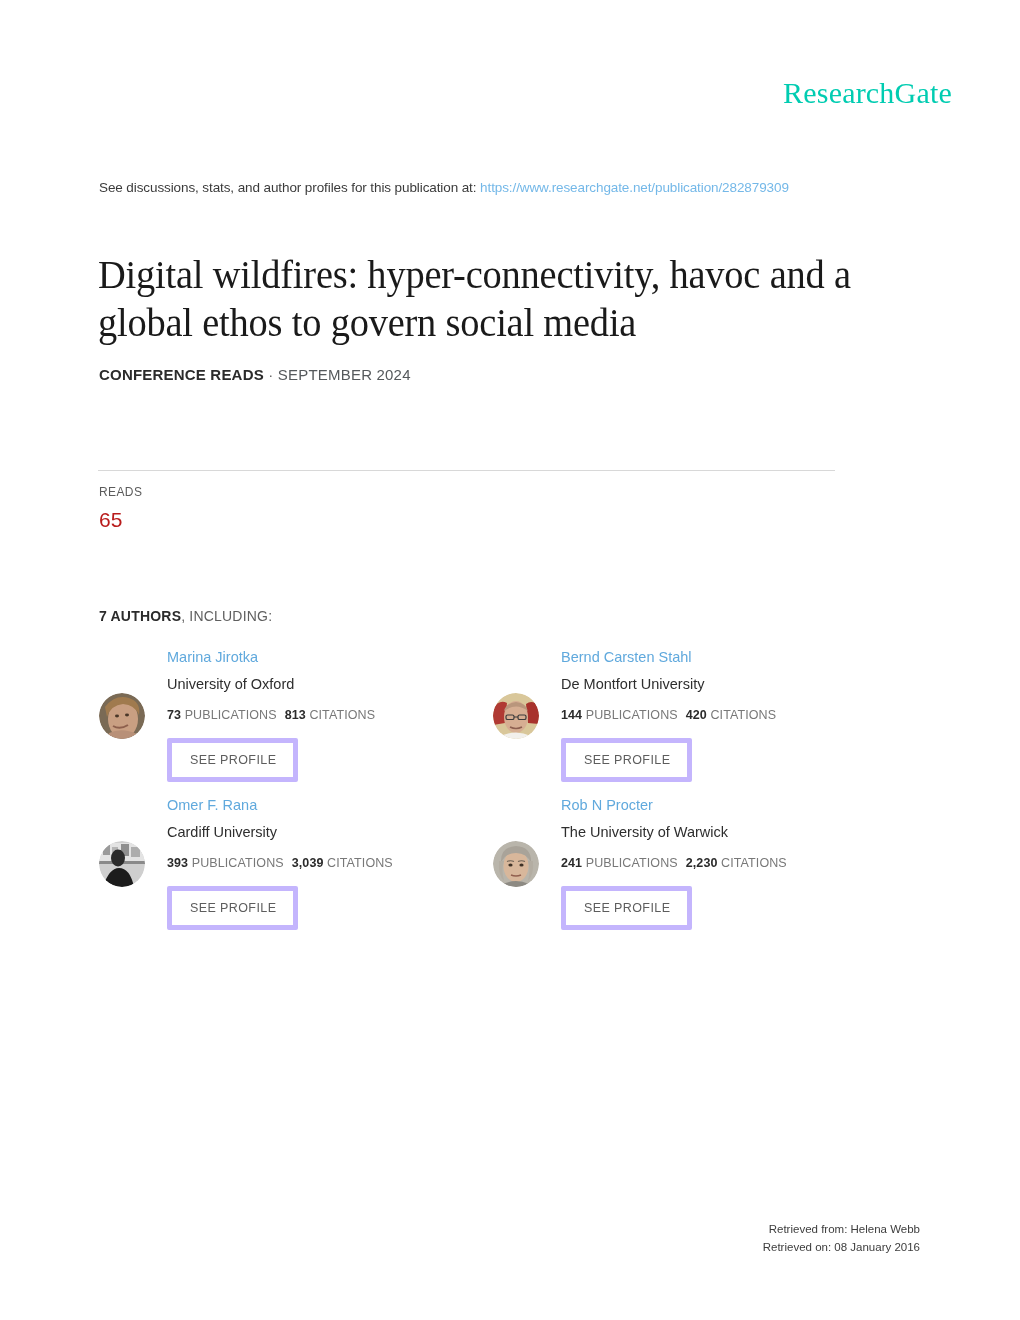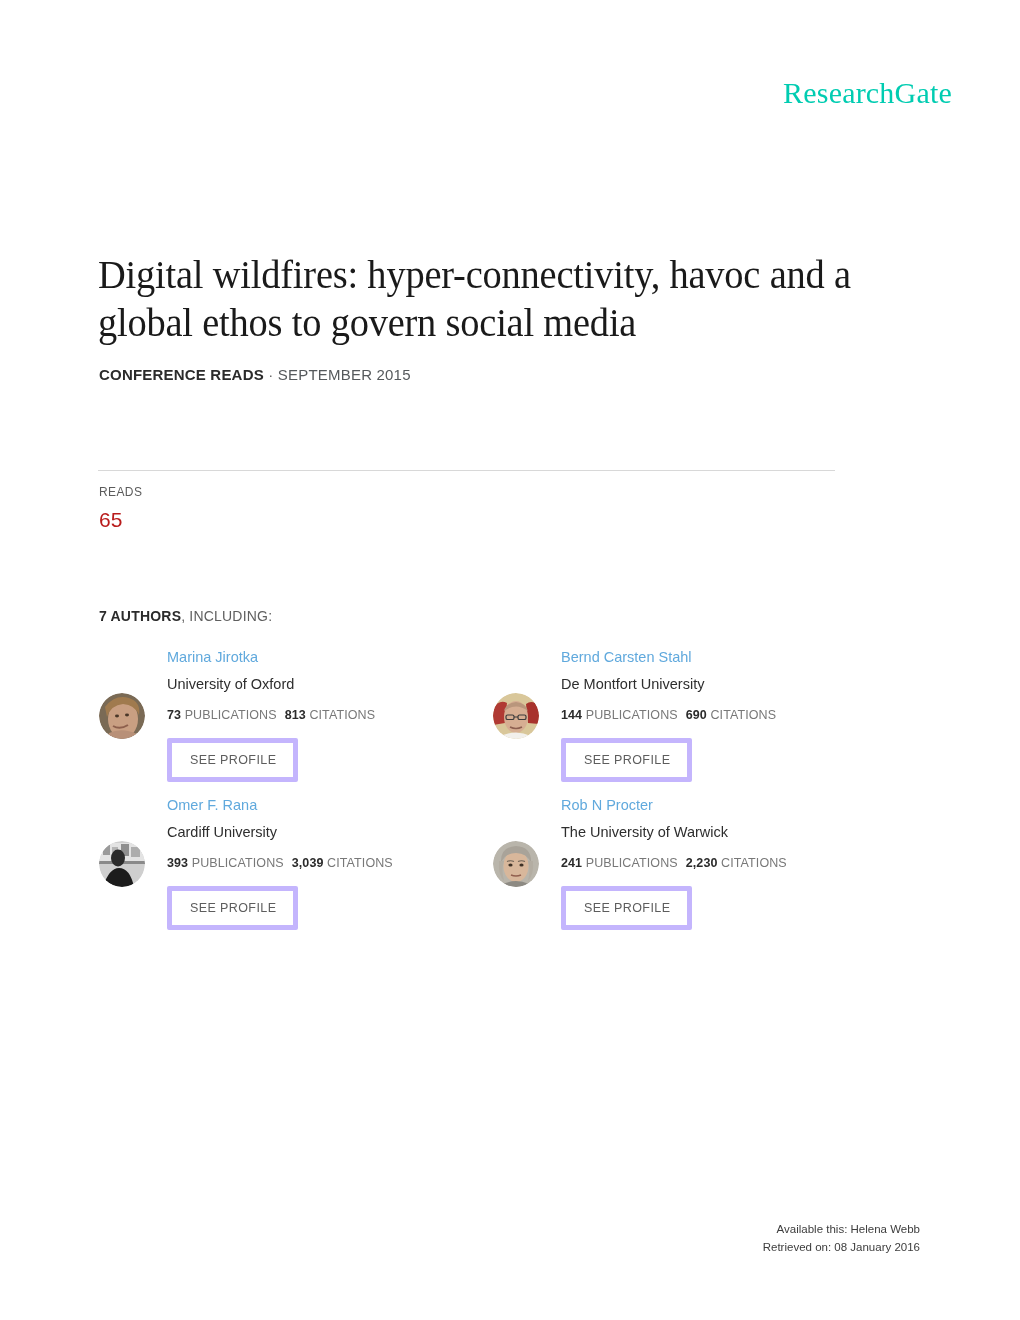--- a/index.html
+++ b/index.html
@@ -220,27 +220,31 @@
   }
   .footer div { white-space: nowrap; }
 </style>
 </head>
 <body>
 
 <div class="page">
 
   <div class="brand">ResearchGate</div>
 
+  <div class="discuss-line">
+    <span>See discussions, stats, and author profiles for this publication at:</span>
+    <a class="link" href="#">https://www.researchgate.net/publication/282879309</a>
+  </div>
 
   <h1 class="title">Digital wildfires: hyper-connectivity, havoc and a global ethos to govern social media</h1>
 
   <div class="paper-type">
     <span class="kind">CONFERENCE READS</span>
     <span class="sep">·</span>
-    <span class="date">SEPTEMBER 2015</span>
+    <span class="date">SEPTEMBER 2024</span>
   </div>
 
   <div class="divider"></div>
 
   <div class="stat">
     <div class="stat-label">READS</div>
     <div class="stat-value">65</div>
   </div>
 
   <div class="authors-heading">
@@ -302,21 +306,21 @@
               <path d="M17 34 Q23 37 29 34" stroke="#8e6050" stroke-width="1.6" fill="none"></path>
               <path d="M8 43 Q23 36 38 43 L40 46 L6 46 Z" fill="#f2f0ec"></path>
             </g>
           </svg>
         </div>
         <div class="author-info">
           <a class="author-name" href="#">Bernd Carsten Stahl</a>
           <div class="author-inst">De Montfort University</div>
           <div class="author-metrics">
             <b>144</b>
-            <span>PUBLICATIONS</span><span class="gap"></span><b>690</b>
+            <span>PUBLICATIONS</span><span class="gap"></span><b>420</b>
             <span>CITATIONS</span>
           </div>
           <button class="see-profile">SEE PROFILE</button>
         </div>
       </div>
 
     </div>
 
     <div class="author-row">
 
@@ -385,17 +389,17 @@
             <span>CITATIONS</span>
           </div>
           <button class="see-profile">SEE PROFILE</button>
         </div>
       </div>
 
     </div>
   </div>
 
   <div class="footer">
-    <div>Available this: Helena Webb</div>
+    <div>Retrieved from: Helena Webb</div>
     <div>Retrieved on: 08 January 2016</div>
   </div>
 
 </div>
 
 </body></html>

